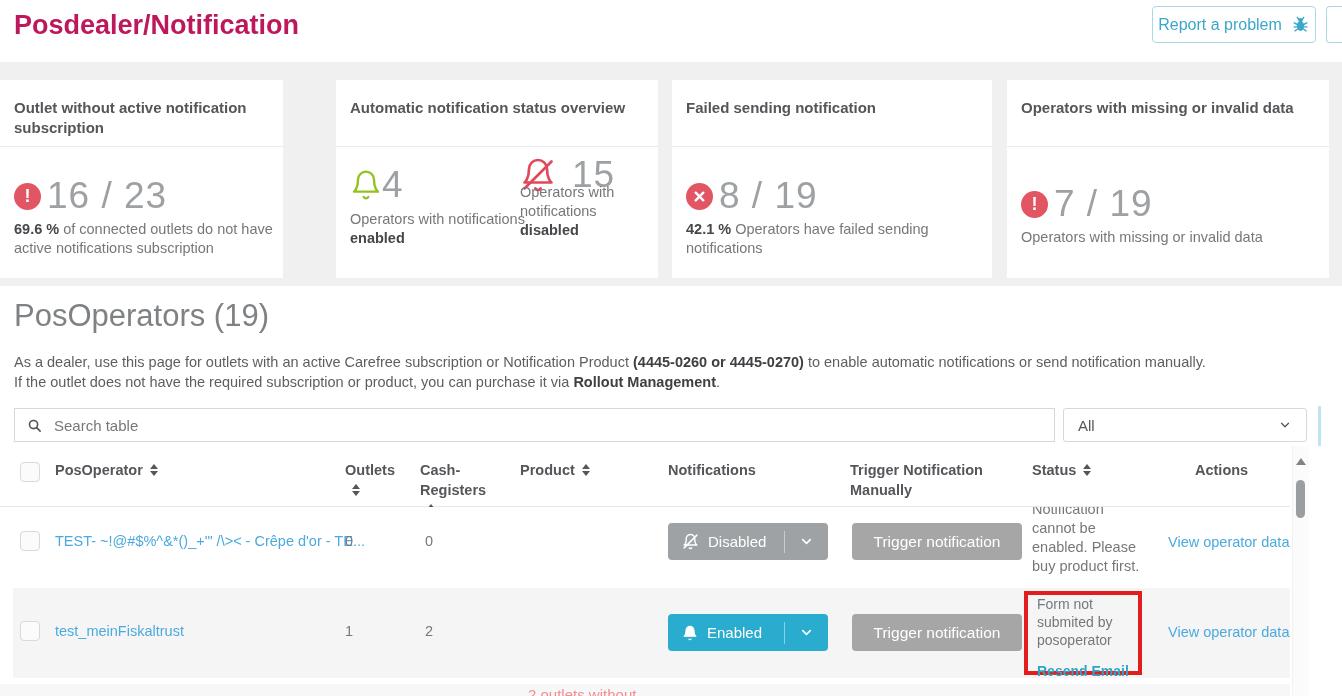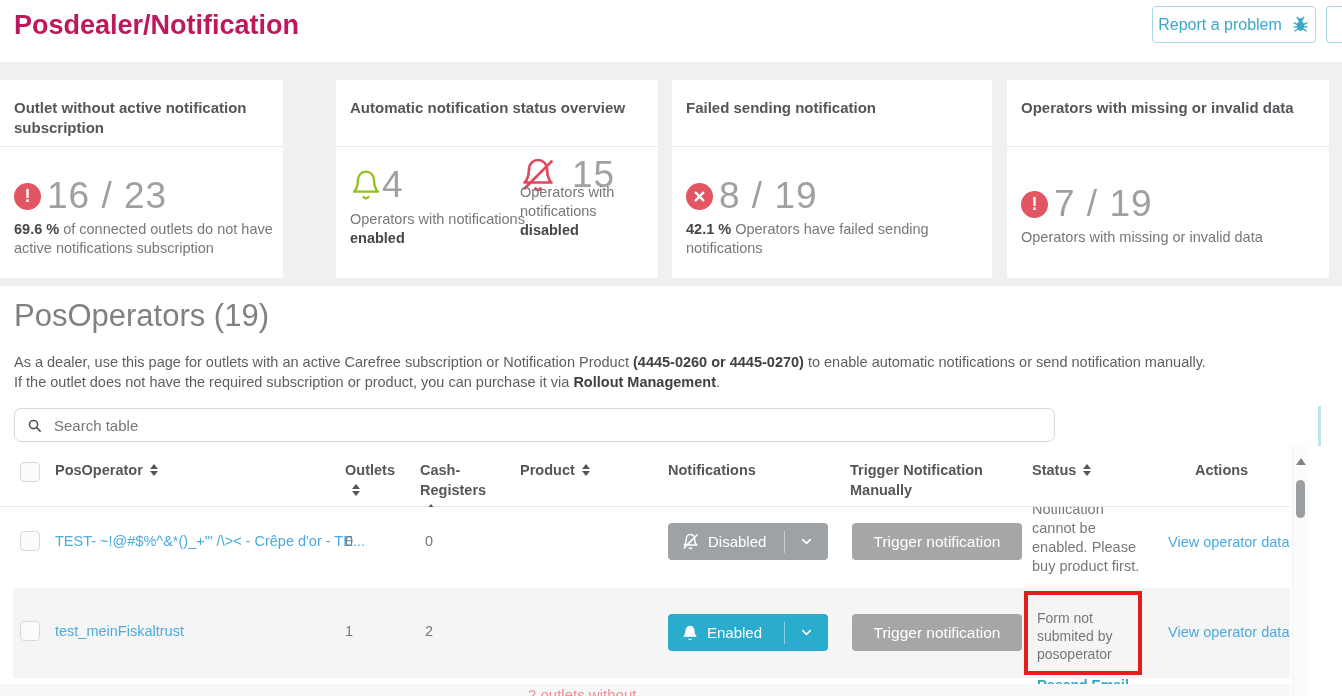--- a/index.html
+++ b/index.html
@@ -34,21 +34,21 @@
   .c4-stat{left:14px;top:103px}.c4-desc{top:148px;width:300px}
   .bell-green{color:#94C11E}.bell-red{color:#E2485C}
 
   
   .section{position:absolute;left:0;top:286px;width:1342px;height:410px;background:#fff;}
   .sec-title{position:absolute;left:14px;top:12px;font-size:31px;color:#7F8284;font-weight:400;}
   .sec-desc{position:absolute;left:14px;top:66px;font-size:14.5px;line-height:20px;color:#5C5F62;}
   .sec-desc b{color:#3E4043}
 
   .search-box{position:absolute;left:14px;top:122px;width:1041px;height:34px;border:1px solid #D8D8D8;
-      border-radius:7px;display:flex;align-items:center;box-sizing:border-box;padding:0 12px;gap:10px;color:#55565A;background:#fff;}
+      border-radius:0;display:flex;align-items:center;box-sizing:border-box;padding:0 12px;gap:10px;color:#55565A;background:#fff;}
   .search-box input{border:none;outline:none;flex:1;font-size:15px;color:#55565A;font-family:inherit;background:transparent;}
   .search-box input::placeholder{color:#75787B;opacity:1;}
   .filter{position:absolute;left:1063px;top:122px;width:244px;height:34px;border:1px solid #D8D8D8;border-radius:3px;
       box-sizing:border-box;display:flex;align-items:center;justify-content:space-between;padding:0 14px;
       font-size:15px;color:#55565A;background:#fff;cursor:pointer;}
   .teal-line{position:absolute;left:1318px;top:120px;width:3px;height:40px;background:#BFE4EF;}
 
   
   .thead{position:absolute;left:0;top:160px;width:1290px;height:61px;border-bottom:1px solid #E8E8E8;
       font-size:14.5px;font-weight:700;color:#55565A;box-sizing:border-box;}
@@ -73,21 +73,21 @@
       display:flex;align-items:center;box-sizing:border-box;padding-left:14px;cursor:pointer;}
   .state-btn .lbl{margin-left:9px;}
   .btn-sep{margin-left:auto;width:1px;height:22px;background:rgba(255,255,255,.45);}
   .btn-chev{width:43px;display:flex;align-items:center;justify-content:center;color:#fff;}
   .state-disabled{background:#9FA2A5;}
   .state-enabled{background:#29ACCD;}
   .trigger-btn{position:absolute;width:170px;height:37px;background:#A6A6A6;border-radius:4px;color:#fff;
       font-size:15.5px;display:flex;align-items:center;justify-content:center;cursor:pointer;}
   .status-txt{position:absolute;font-size:14.5px;line-height:19px;color:#75787B;}
   .hl-box{position:absolute;left:1011px;top:3px;width:118px;height:84px;border:4px solid #E11D1D;
-      box-sizing:border-box;padding:14px 0 0 9px;font-size:14px;line-height:18px;color:#75787B;}
+      box-sizing:border-box;padding:0 0 0 9px;font-size:14px;line-height:18px;color:#75787B;}
   .resend{display:block;color:#2EA5C8;font-weight:700;font-size:14px;margin-top:13px;text-decoration:none;cursor:pointer;}
   .foot-band{position:absolute;left:0;top:177px;width:1290px;height:20px;background:#F7F7F7;}
   .foot-txt{position:absolute;left:528px;top:2px;font-size:15px;color:#EF8F92;}
 
   
   .sbar{position:absolute;left:1292px;top:160px;width:16px;height:250px;background:#FBFBFB;border-left:1px solid #F2F2F2;}
   .sbar-up{position:absolute;left:3px;top:12px;width:0;height:0;border-left:5px solid transparent;
       border-right:5px solid transparent;border-bottom:7px solid #808385;cursor:pointer;}
   .sbar-thumb{position:absolute;left:3px;top:34px;width:9px;height:38px;background:#9B9EA0;border-radius:5px;cursor:pointer;}
 
@@ -207,20 +207,28 @@
     <div class="search-box">
       <span>
         <svg width="15" height="15" viewBox="0 0 24 24" fill="none" stroke="#55565A" stroke-width="2.6" stroke-linecap="round">
           <circle cx="10.5" cy="10.5" r="6.5"></circle>
             <line x1="15.5" y1="15.5" x2="21" y2="21"></line>
         </svg>
       </span>
       <input type="text" placeholder="Search table" style="">
     </div>
 
+    <div class="filter">
+      <span>All</span>
+      <span>
+        <svg width="14" height="14" viewBox="0 0 24 24" fill="none" stroke="#55565A" stroke-width="2.2" stroke-linecap="round" stroke-linejoin="round">
+          <polyline points="6 9 12 15 18 9"></polyline>
+        </svg>
+      </span>
+    </div>
     <div class="teal-line"></div>
 
     <div class="thead">
       <span class="cb"></span>
       <div class="th th-pos">
         <span>PosOperator</span><span class="sort"><i class="up"></i><i class="dn"></i></span>
       </div>
       <div class="th th-out">
         <span>Outlets</span> <span class="sort"><i class="up"></i><i class="dn"></i></span>
       </div>

